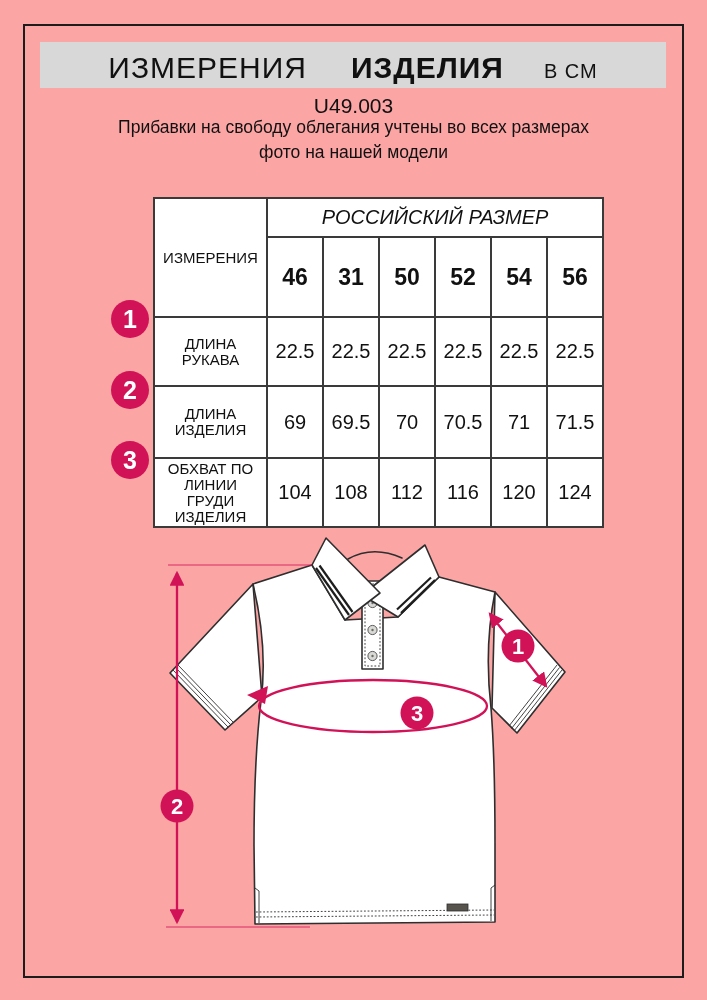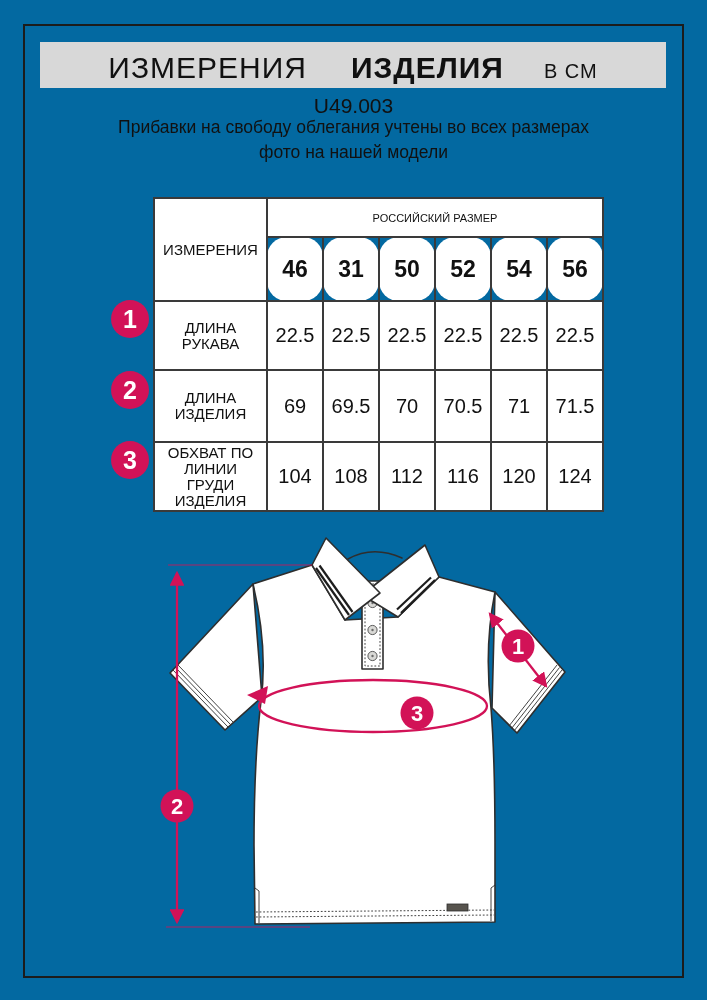--- a/index.html
+++ b/index.html
@@ -1,18 +1,18 @@
 <!DOCTYPE html>
 <html style="--accent: #d21257; --header-bg: #d8d8d8;"><head>
 <meta charset="utf-8">
 <style>
   * { margin:0; padding:0; box-sizing:border-box; }
   html,body { background:#fff; }
   #page {
-    position:relative; width:707px; height:1000px; background:#0369a1;
+    position:relative; width:707px; height:1000px; background:#fca5a5;
     font-family:"Liberation Sans", sans-serif; color:#111; overflow:hidden;padding-left:34px;
   }
   #frame {
     position:absolute; left:23px; top:24px; width:661px; height:954px;
     border:2px solid #1c1c1c;
   }
   #header-bar {
     position:absolute; left:40px; top:42px; width:626px; height:46px;
     background:var(--header-bg,#d8d8d8);
     display:flex; align-items:baseline; justify-content:center;
@@ -31,23 +31,23 @@
   }
   
   #size-table {
     position:absolute; left:153px; top:197px;
     border-collapse:collapse; table-layout:fixed; width:449px;
   }
   #size-table td {
     border:2px solid #3a3a3a; text-align:center; vertical-align:middle;
     background:#fff;
   }
-  td.group-hd { height:39px; font-size:11px; }
+  td.group-hd { height:39px; font-size:20px;font-style:italic; }
   td.meas-hd  { width:113px; font-size:15px; }
-  td.size-hd  { height:64px; font-size:23px; font-weight:bold;border-radius:20px; }
+  td.size-hd  { height:80px; font-size:23px; font-weight:bold; }
   td.row-label{ font-size:15px; line-height:16px; padding:0 6px;margin-top:47px; }
   td.val      { font-size:20px; }
   tr.r1 td { height:69px; } tr.r2 td { height:72px; } tr.r3 td { height:69px; }
   
   .tbadge {
     position:absolute; left:111px; width:38px; height:38px; border-radius:50%;
     background:var(--accent,#d21257); color:#fff; font-size:25px; font-weight:bold;
     display:flex; align-items:center; justify-content:center;
   }
   

